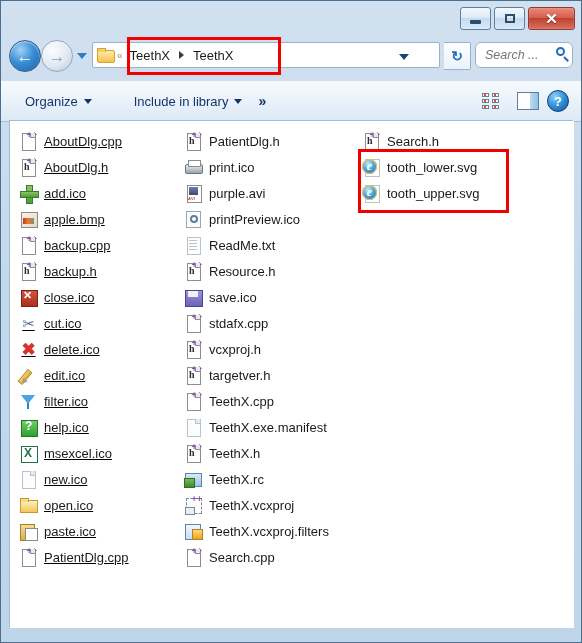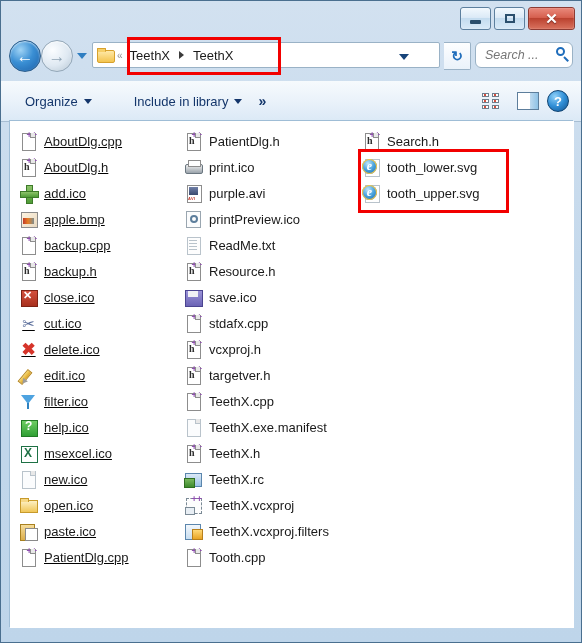--- a/index.html
+++ b/index.html
@@ -675,21 +675,21 @@
           <span class="rowlabel">TeethX.vcxproj</span>
         </div>
       <div class="row">
           <div class="ic vcxf"></div>
           <span class="rowlabel">TeethX.vcxproj.filters</span>
         </div>
       <div class="row">
           <div class="ic page">
             <span class="plusplus">++</span>
           </div>
-          <span class="rowlabel">Tooth.cpp</span>
+          <span class="rowlabel">Search.cpp</span>
         </div>
     </div>
 
     <div class="col col3">
       <div class="row">
           <div class="ic page">
             <span class="plusplus">++</span>
             <span class="hmark">h</span>
           </div>
           <span class="rowlabel">Search.h</span>

